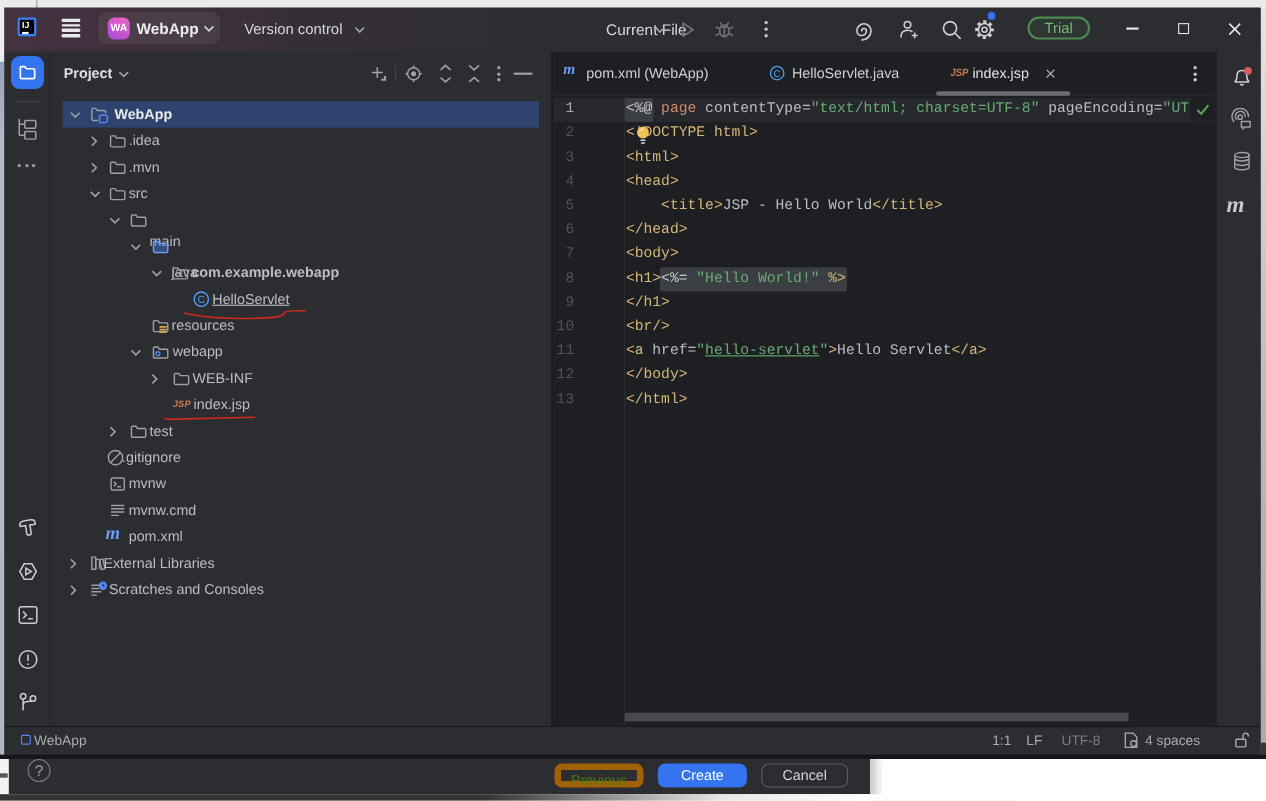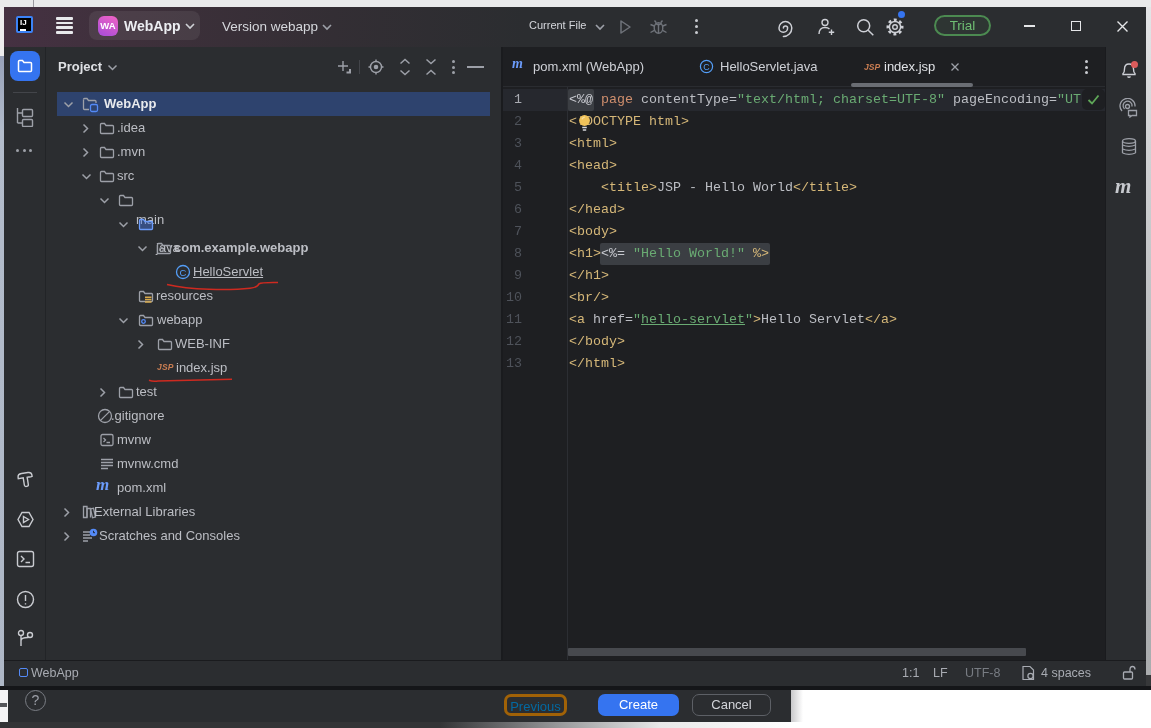--- a/index.html
+++ b/index.html
@@ -19,21 +19,21 @@
 <div class="abs" style="left:1146px;top:675px;width:5px;height:15px;background:#37383a;"></div>
 
 <div class="abs" style="left:0;top:690px;width:8px;height:32px;background:#f4f4f5;"></div>
 <div class="abs" style="left:0;top:703px;width:7px;height:4px;background:#55565a;"></div>
 <div class="abs" style="left:8px;top:690px;width:783px;height:32px;background:#2b2d30;"></div>
 <div class="abs" style="left:791px;top:690px;width:12px;height:32px;background:linear-gradient(90deg,#c8c8ca,#ffffff);"></div>
 <div class="abs" style="left:0;top:722px;width:791px;height:6px;background:linear-gradient(90deg,#333436 0px,#333436 440px,#98999b 560px,#e8e8e8 660px,#ffffff 791px);"></div>
 
 <div class="abs" style="left:25px;top:690px;width:21px;height:21px;border:1.5px solid #7a7d84;border-radius:50%;color:#9da0a8;font-size:14px;text-align:center;line-height:19px;">?</div>
 
-<div class="abs" style="left:504px;top:694px;width:63px;height:22px;border:3px solid #a16207;border-radius:7px;color:#0369a1;font-size:13px;text-align:center;line-height:20px;">Previous</div>
+<div class="abs" style="left:504px;top:694px;width:81px;height:22px;border:6px solid #a16207;border-radius:7px;color:#4d7c0f;font-size:13px;text-align:center;line-height:20px;">Previous</div>
 <div class="abs" style="left:598px;top:694px;width:81px;height:22px;background:#3574f0;border-radius:7px;color:#ffffff;font-size:13px;text-align:center;line-height:22px;">Create</div>
 <div class="abs" style="left:692px;top:694px;width:79px;height:22px;border:1px solid #5d6066;border-radius:7px;color:#d3d5da;font-size:13px;text-align:center;line-height:20px;">Cancel</div>
 
 <div class="abs" id="win" style="left:4px;top:7px;width:1142px;height:683px;background:#2b2d30;">
 
   <div class="abs" style="left:0;top:0;width:1142px;height:40px;background:linear-gradient(90deg,#453142 0px,#3e303b 130px,#332e34 330px,#2b2d30 520px,#2b2d30 100%);">
 
     <div class="abs" style="left:12px;top:9px;width:17px;height:17px;background:#000;border:2px solid #3b82f6;border-radius:2px;">
       <div style="color:#fff;font-size:8px;font-weight:700;line-height:8px;margin:1px 0 0 2px;letter-spacing:0;">IJ</div>
       <div style="width:6px;height:2px;background:#fff;margin:2px 0 0 2px;"></div>
@@ -46,26 +46,26 @@
       <div style="width:17px;height:2.6px;background:#e8e9ec;border-radius:1px;"></div>
     </div>
 
     <div class="abs" style="left:85px;top:4px;width:111px;height:29px;background:rgba(255,255,255,0.07);border-radius:8px;"></div>
     <div class="abs" style="left:94px;top:9px;width:20px;height:20px;border-radius:6px;background:linear-gradient(205deg,#ea61c6 10%,#b04fd6 85%);color:#fff;font-size:9.5px;font-weight:700;text-align:center;line-height:20px;">WA</div>
     <div class="abs" style="left:120px;top:11px;color:#eceef2;font-size:14px;font-weight:600;">WebApp</div>
     <svg class="abs" style="left:180px;top:15px;" width="12" height="8" viewBox="0 0 12 8">
         <polyline points="2,2 6,6 10,2" fill="none" stroke="#cfd1d6" stroke-width="1.6"></polyline>
       </svg>
 
-    <div class="abs" style="left:218px;top:12px;color:#d5d7dc;font-size:13.5px;">Version webapp</div>
+    <div class="abs" style="left:218px;top:12px;color:#d5d7dc;font-size:13.5px;">Version control</div>
     <svg class="abs" style="left:317px;top:16px;" width="12" height="8" viewBox="0 0 12 8">
         <polyline points="2,2 6,6 10,2" fill="none" stroke="#9da0a8" stroke-width="1.6"></polyline>
       </svg>
 
-    <div class="abs" style="left:509px;top:12px;color:#d5d7dc;font-size:11px;margin-left:16px;">Current File</div>
+    <div class="abs" style="left:531px;top:12px;color:#d5d7dc;font-size:14px;margin-left:16px;">Current File</div>
     <svg class="abs" style="left:590px;top:16px;" width="12" height="8" viewBox="0 0 12 8">
         <polyline points="2,2 6,6 10,2" fill="none" stroke="#9da0a8" stroke-width="1.6"></polyline>
       </svg>
 
     <svg class="abs" style="left:612px;top:11px;" width="18" height="18" viewBox="0 0 18 18">
         <path d="M5 3 L14 9 L5 15 Z" fill="none" stroke="#6f737a" stroke-width="1.5" stroke-linejoin="round"></path>
       </svg>
 
     <svg class="abs" style="left:645px;top:11px;" width="19" height="18" viewBox="0 0 19 18">
         <g fill="none" stroke="#6f737a" stroke-width="1.4">

